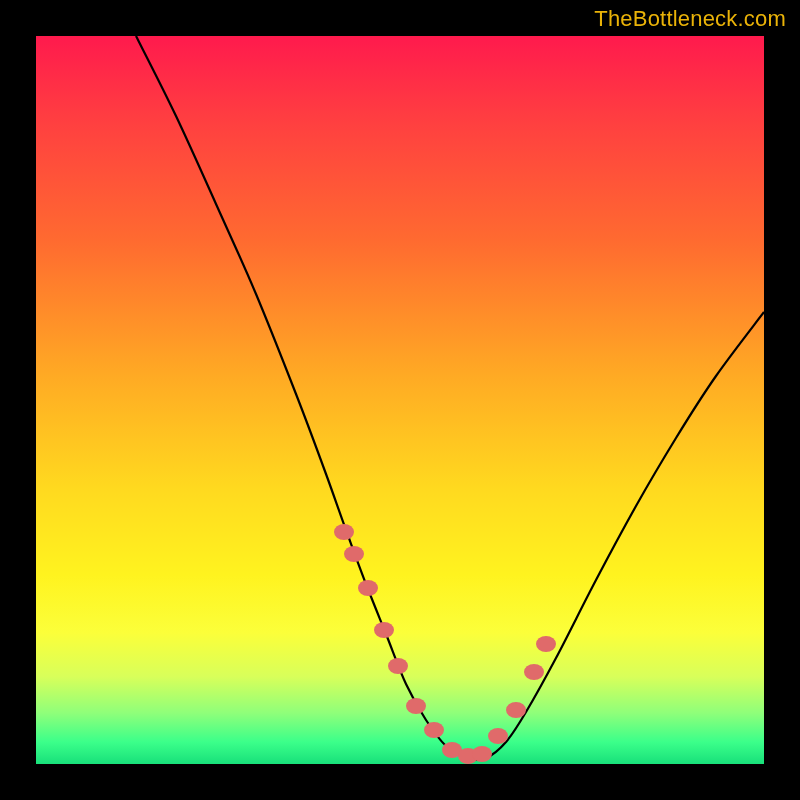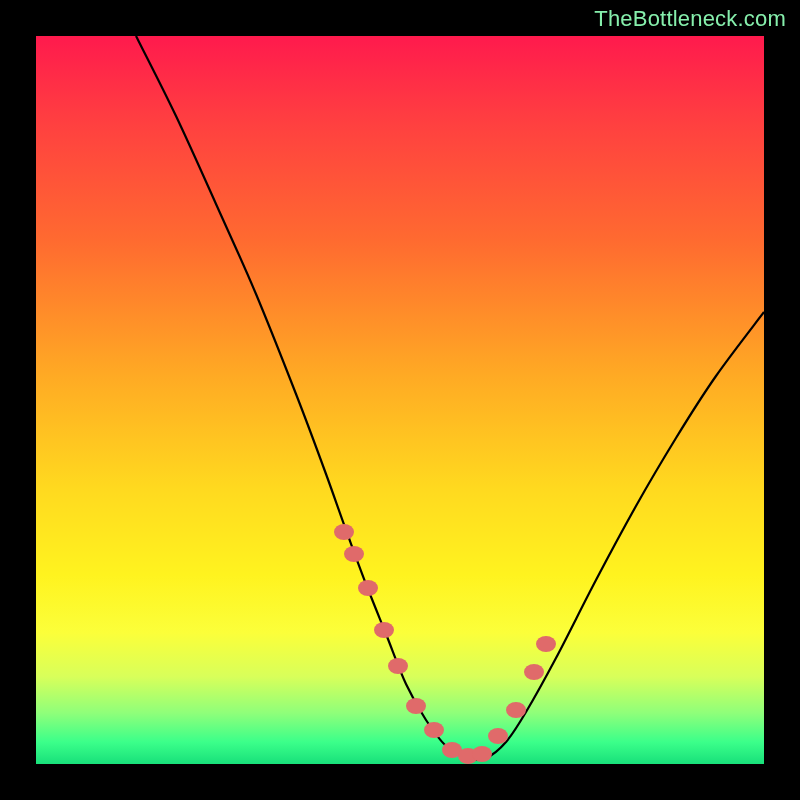--- a/index.html
+++ b/index.html
@@ -37,21 +37,21 @@
       #d8ff5a 88%,
       #8fff7a 93%,
       #3bff8a 97%,
       #18e07a 100%
     );
   }
   .watermark {
     position: absolute;
     top: 6px;
     right: 14px;
-    color: #86efac;
+    color: #eab308;
     font-size: 22px;
     font-weight: 500;
     letter-spacing: 0.2px;
     z-index: 5;
     pointer-events: none;
   }
   svg.curve {
     position: absolute;
     top: 0;
     left: 0;

